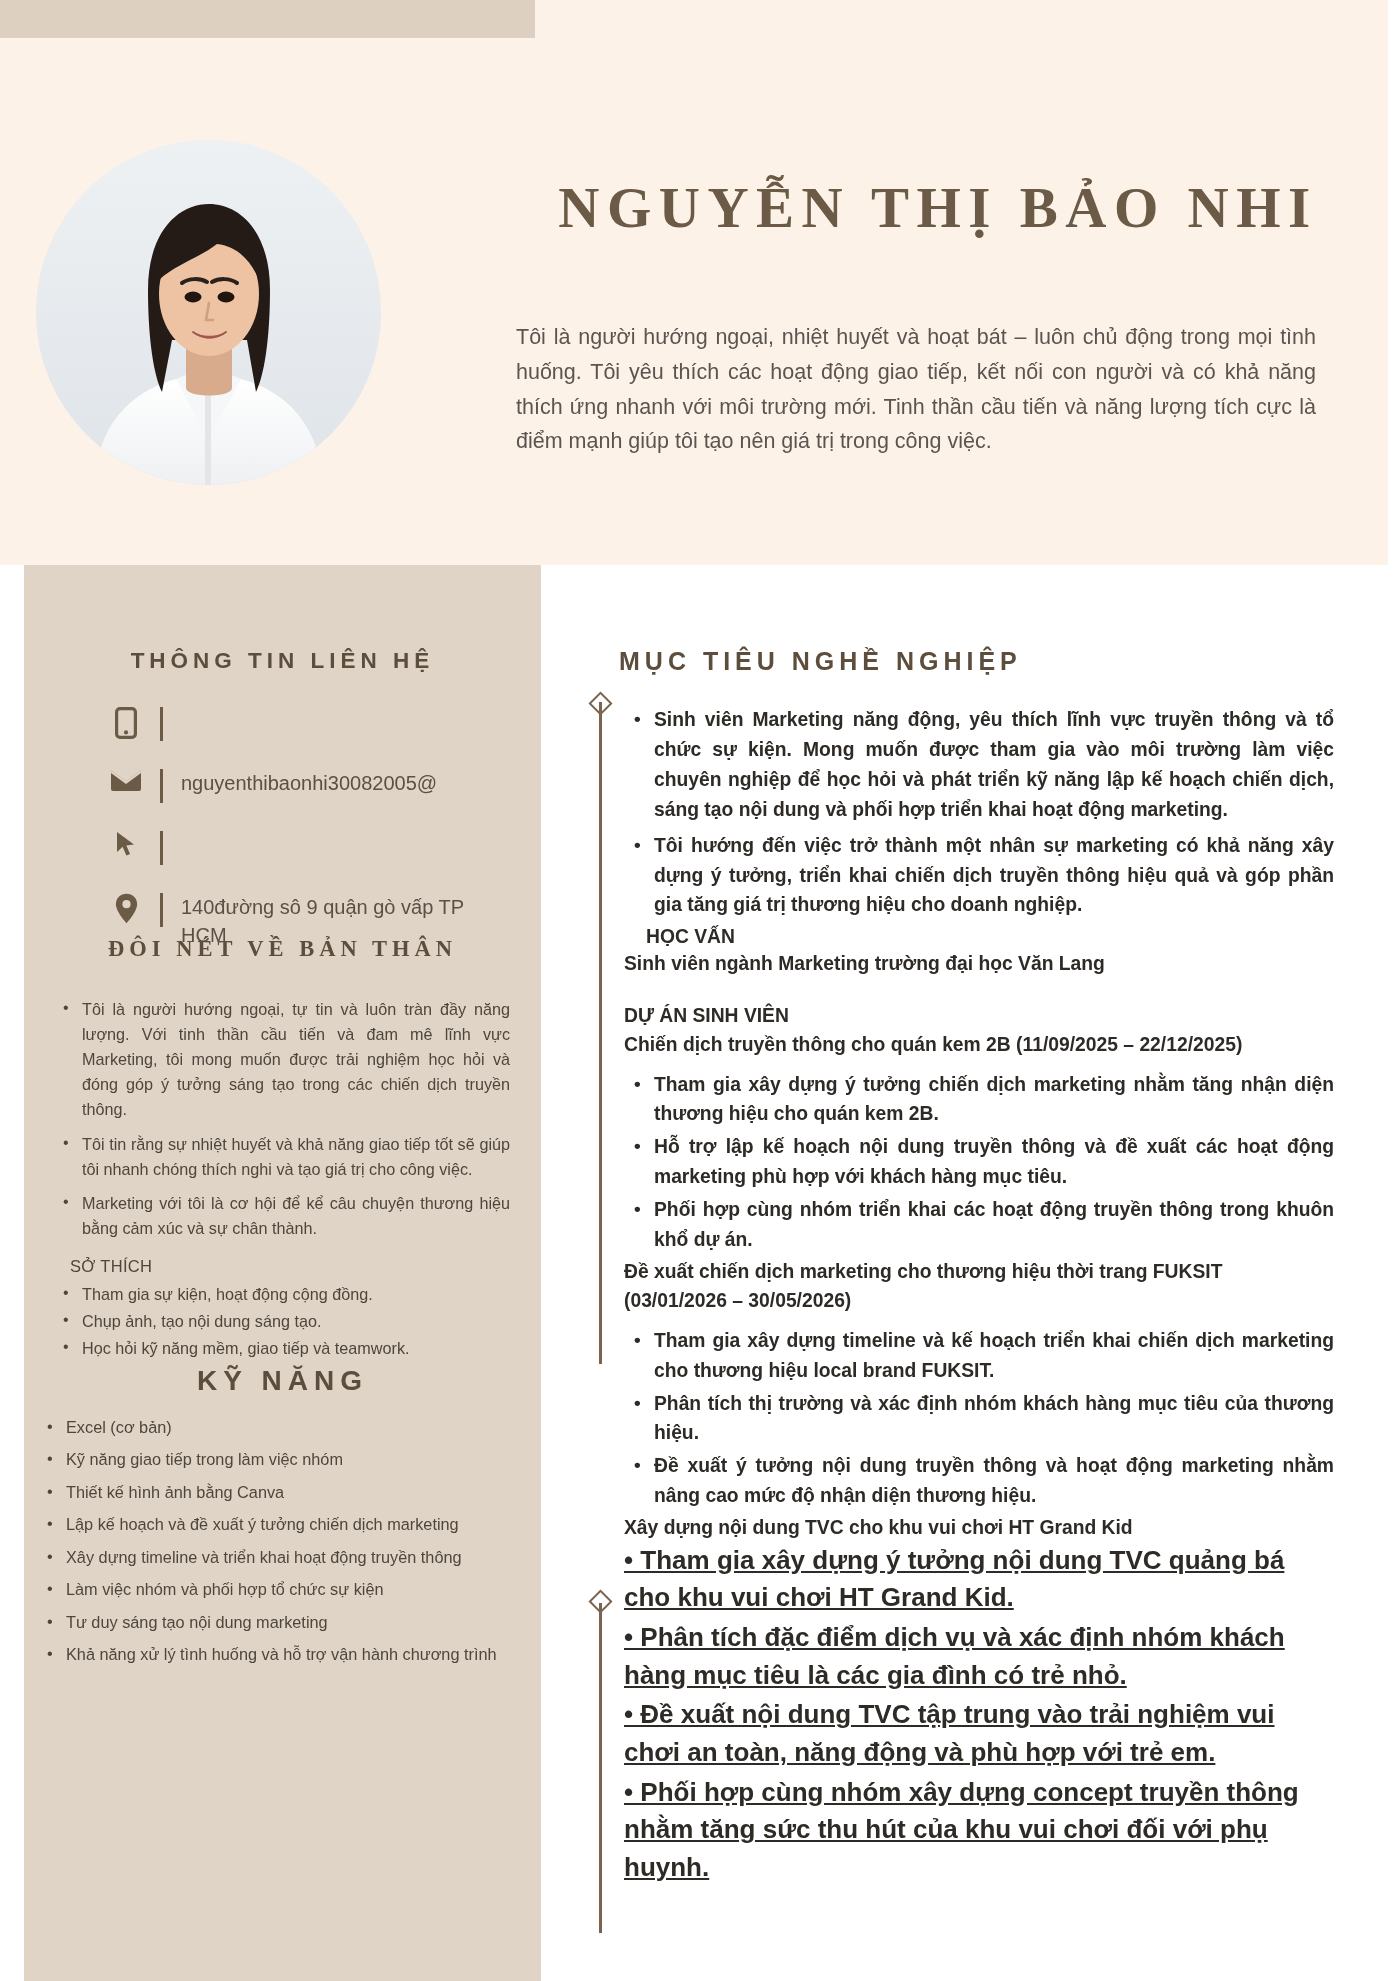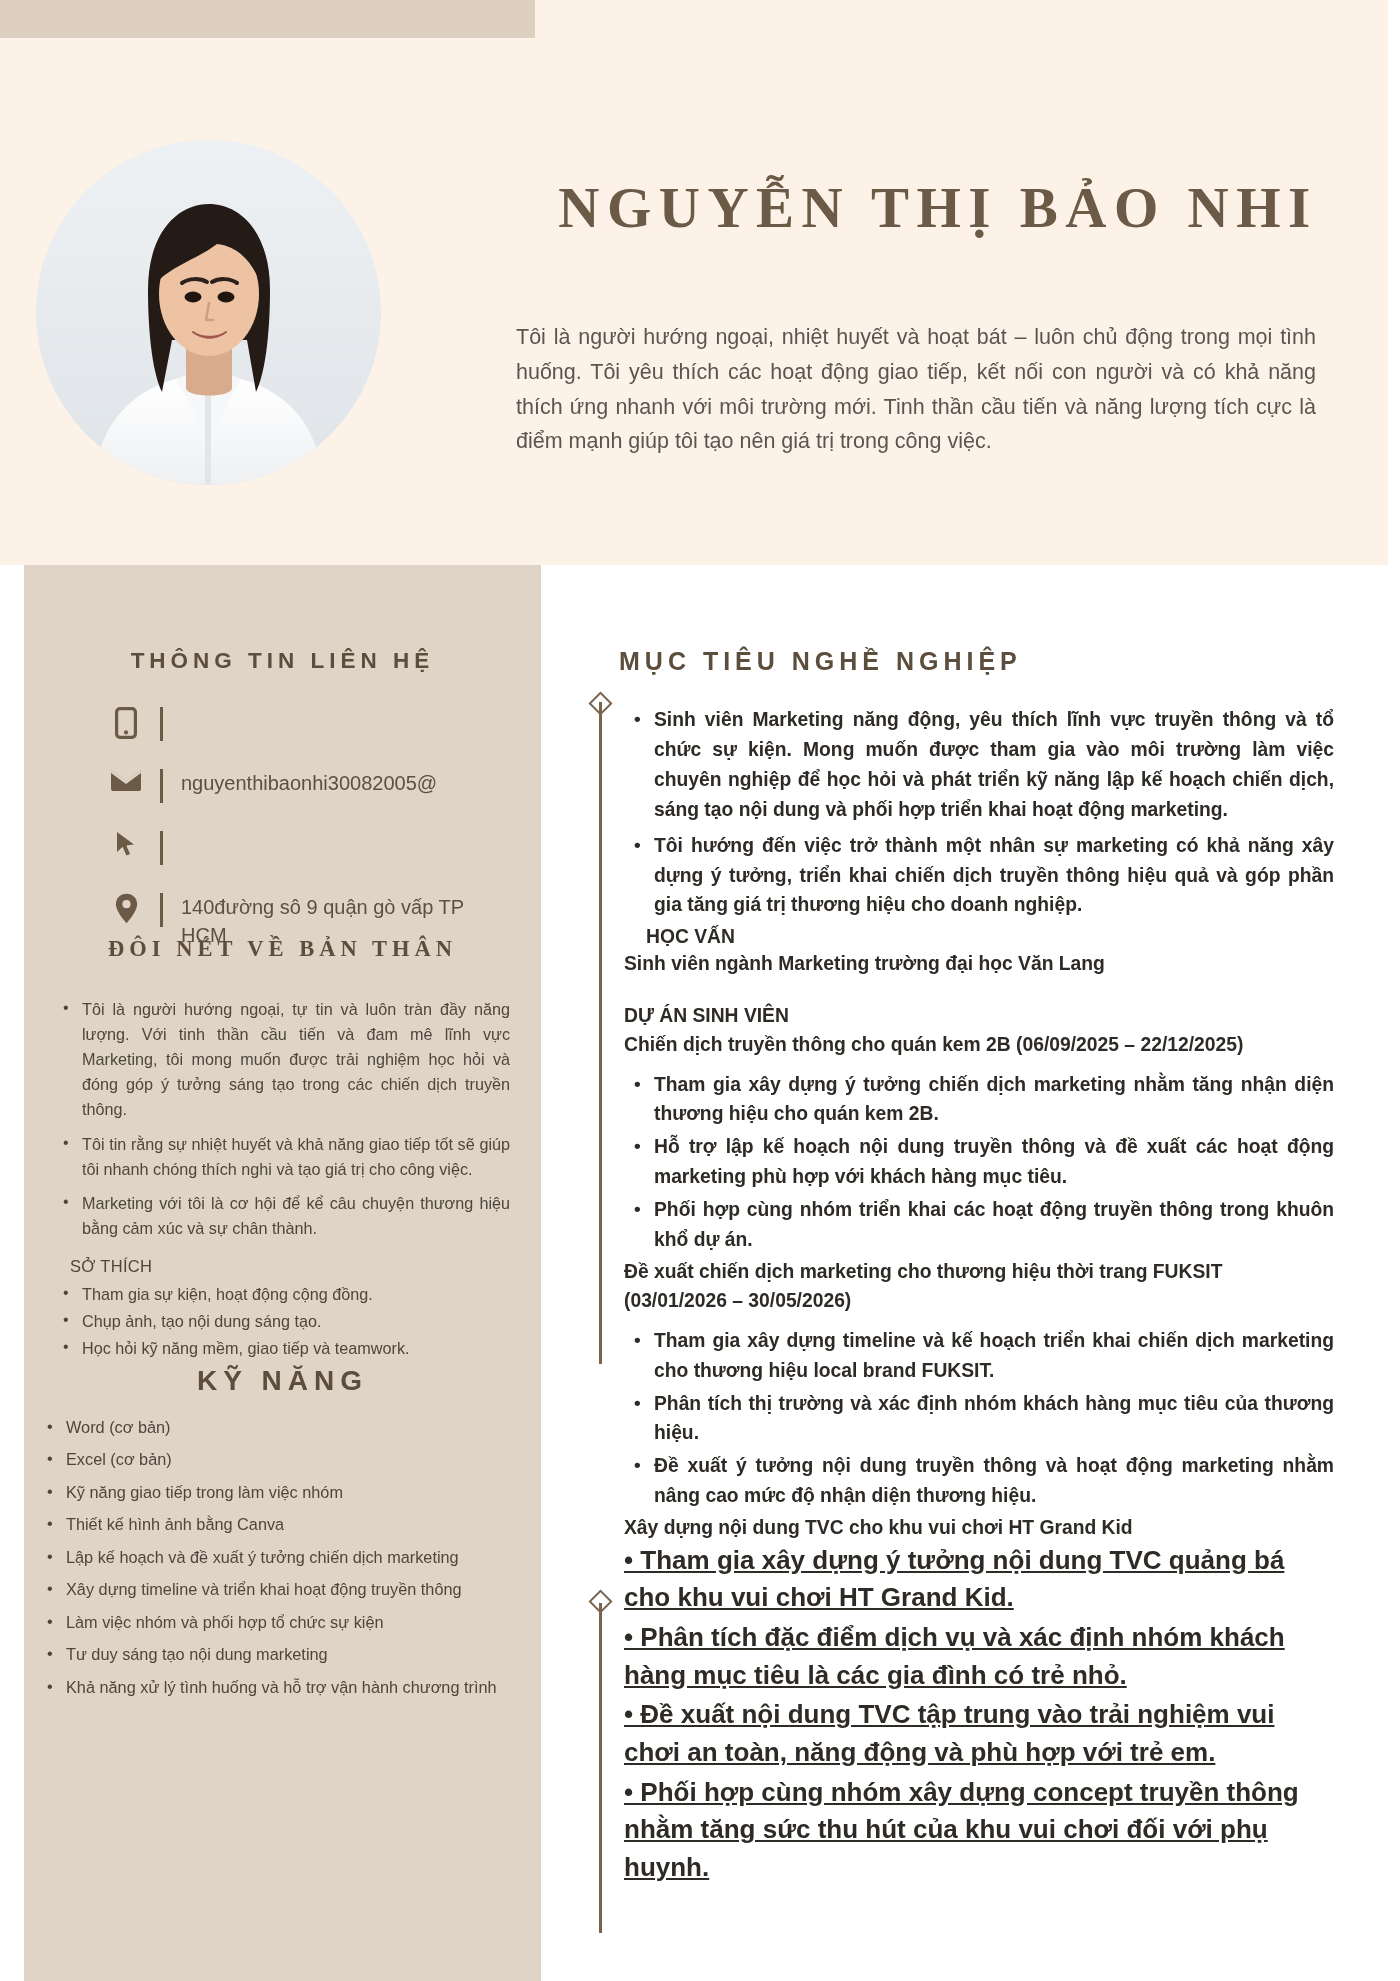--- a/index.html
+++ b/index.html
@@ -456,21 +456,20 @@
         <li>Tham gia sự kiện, hoạt động cộng đồng.</li>
         <li> Chụp ảnh, tạo nội dung sáng tạo.</li>
         <li>Học hỏi kỹ năng mềm, giao tiếp và teamwork.</li>
       </ul>
     </div>
 
     <div class="side-heading kn h-skills">KỸ NĂNG</div>
 
     <div class="skills-body">
       <ul>
-        <li>Word (cơ bản)</li>
         <li>Excel (cơ bản)</li>
         <li> Kỹ năng giao tiếp trong làm việc nhóm</li>
         <li>Thiết kế hình ảnh bằng Canva</li>
         <li>Lập kế hoạch và đề xuất ý tưởng chiến dịch marketing</li>
         <li>Xây dựng timeline và triển khai hoạt động truyền thông</li>
         <li>Làm việc nhóm và phối hợp tổ chức sự kiện</li>
         <li>Tư duy sáng tạo nội dung marketing</li>
         <li> Khả năng xử lý tình huống và hỗ trợ vận hành chương trình</li>
       </ul>
     </div>
@@ -493,21 +492,21 @@
         <li>Tôi hướng đến việc trở thành một nhân sự marketing có khả năng xây dựng ý tưởng, triển khai chiến dịch truyền thông hiệu quả và góp phần gia tăng giá trị thương hiệu cho doanh nghiệp.</li>
       </ul>
 
       <div class="sec-label">HỌC VẤN</div>
       <div class="sec-line">Sinh viên ngành Marketing trường đại học Văn Lang</div>
 
       <div class="sec-gap"></div>
 
       <div class="sec-line">DỰ ÁN SINH VIÊN</div>
 
-      <div class="sec-line">Chiến dịch truyền thông cho quán kem 2B (06/09/2025 – 22/12/2025)</div>
+      <div class="sec-line">Chiến dịch truyền thông cho quán kem 2B (11/09/2025 – 22/12/2025)</div>
       <ul class="sub">
         <li>Tham gia xây dựng ý tưởng chiến dịch marketing nhằm tăng nhận diện thương hiệu cho quán kem 2B.</li>
         <li>Hỗ trợ lập kế hoạch nội dung truyền thông và đề xuất các hoạt động marketing phù hợp với khách hàng mục tiêu.</li>
         <li>Phối hợp cùng nhóm triển khai các hoạt động truyền thông trong khuôn khổ dự án.</li>
       </ul>
 
       <div class="sec-line">Đề xuất chiến dịch marketing cho thương hiệu thời trang FUKSIT</div>
       <div class="sec-line">(03/01/2026 – 30/05/2026)</div>
       <ul class="sub">
         <li>Tham gia xây dựng timeline và kế hoạch triển khai chiến dịch marketing cho thương hiệu local brand FUKSIT.</li>

